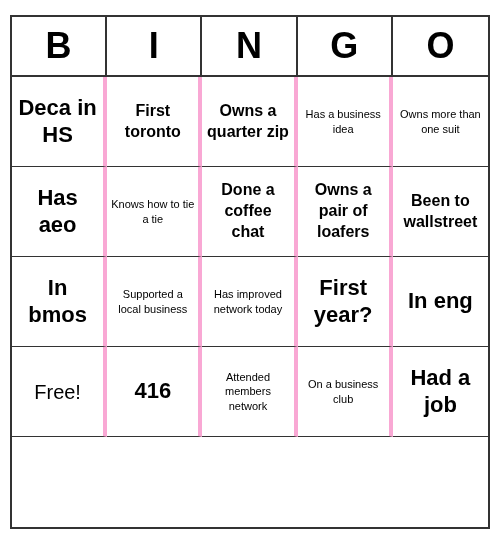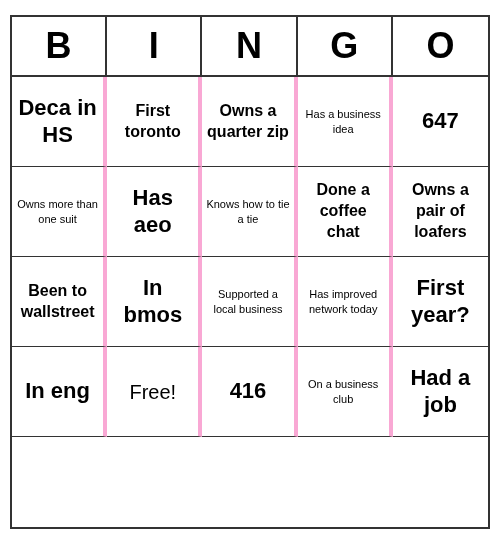--- a/index.html
+++ b/index.html
@@ -94,23 +94,20 @@
       <div class="bingo-cell">
         <span class="cell-text medium">First toronto</span>
       </div>
       <div class="bingo-cell">
         <span class="cell-text medium">Owns a quarter zip</span>
       </div>
       <div class="bingo-cell">
         <span class="cell-text small">Has a business idea</span>
       </div>
       <div class="bingo-cell">
-        <span class="cell-text large">647</span>
-      </div>
-      <div class="bingo-cell">
         <span class="cell-text small">Owns more than one suit</span>
       </div>
       <div class="bingo-cell">
         <span class="cell-text large">Has aeo</span>
       </div>
       <div class="bingo-cell">
         <span class="cell-text small">Knows how to tie a tie</span>
       </div>
       <div class="bingo-cell">
         <span class="cell-text medium">Done a coffee chat</span>
@@ -136,19 +133,22 @@
       <div class="bingo-cell">
         <span class="cell-text large">In eng</span>
       </div>
       <div class="bingo-cell">
         <span class="cell-text free">Free!</span>
       </div>
       <div class="bingo-cell">
         <span class="cell-text large">416</span>
       </div>
       <div class="bingo-cell">
+        <span class="cell-text small">Attended members network</span>
+      </div>
+      <div class="bingo-cell">
         <span class="cell-text small">On a business club</span>
       </div>
       <div class="bingo-cell">
         <span class="cell-text large">Had a job</span>
       </div>
     </div>
 </div>
 
 </body></html>

